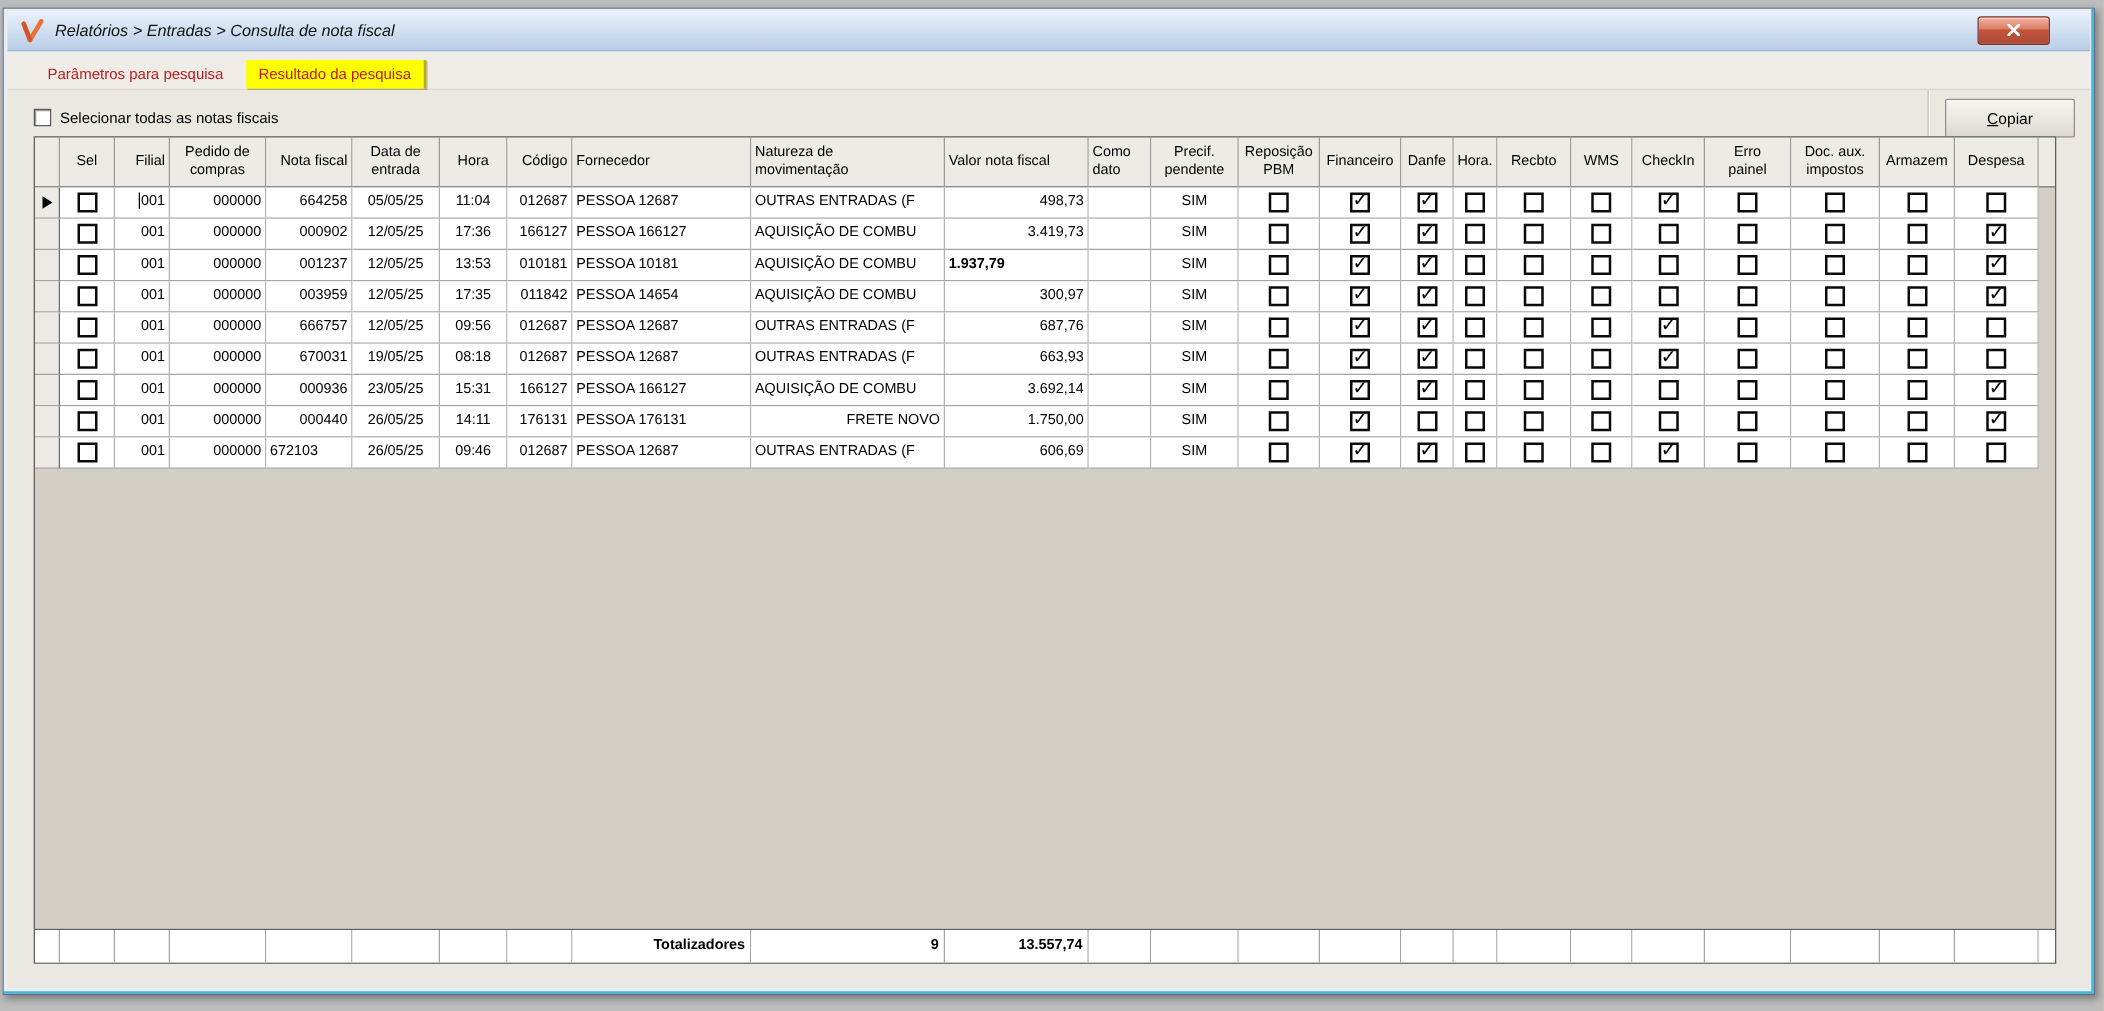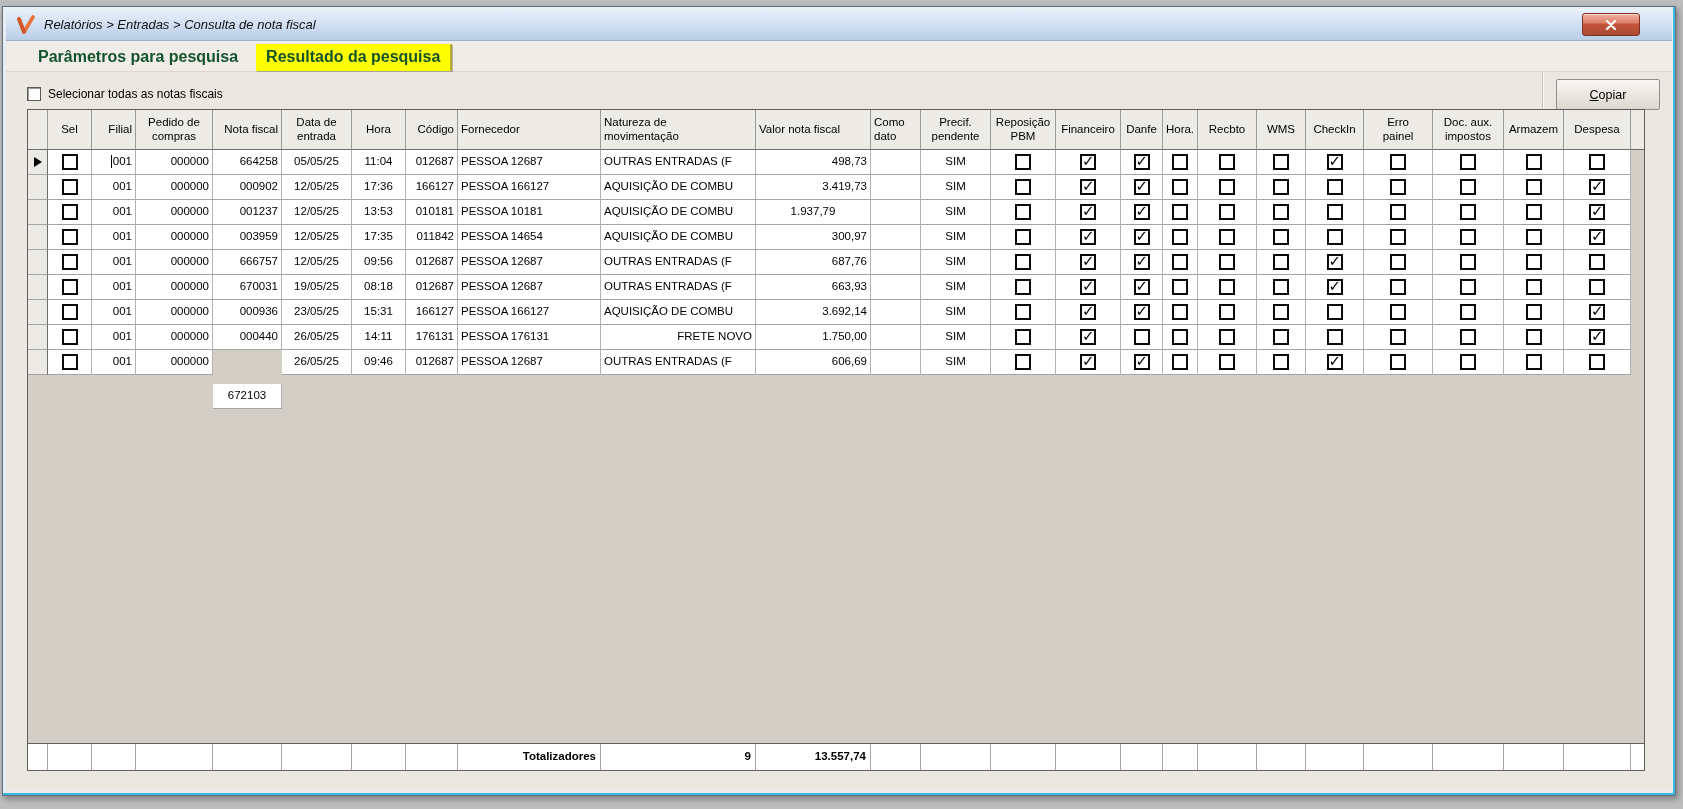--- a/index.html
+++ b/index.html
@@ -18,21 +18,21 @@
   .title-text { font-size:13px; color:#111; }
   .closebtn { position:absolute; right:32px; top:4px; width:58px; height:23px;
     border:1px solid #7e3022; border-radius:3px;
     background:linear-gradient(#f2b3a3 0%, #dd8068 42%, #c3553b 48%, #ad4a33 100%);
     display:flex; align-items:center; justify-content:center; cursor:default;
     box-shadow: inset 0 1px 0 rgba(255,255,255,.5); }
 
   
   .tabstrip { position:absolute; left:3px; top:35px; right:3px; height:30px; background:#f0ede8;
     display:flex; align-items:flex-end; padding-left:22px; border-bottom:1px solid #dcd8d0; }
-  .tab { font-size:16px; color:#14532d; padding:4px 10px 5px 10px; cursor:default; white-space:nowrap;font-weight:bold; }
+  .tab { font-size:12px; color:#b91c1c; padding:4px 10px 5px 10px; cursor:default; white-space:nowrap; }
   .tab.active { background:var(--c-tab_highlight,#ffff00); border-right:2px solid #b5ac2e;
     box-shadow:1px 1px 0 rgba(0,0,0,.25); margin-left:8px; }
 
   
   .page { position:absolute; left:3px; top:65px; right:3px; bottom:4px; background:#ebe8e1; }
 
   .selectall { position:absolute; left:21px; top:15px; display:flex; align-items:center; font-size:12px; color:#000; }
   .cb3d { width:14px; height:14px; background:#fff; border:1px solid #5a5a5a;
     box-shadow: inset 1px 1px 0 #9a9a9a; margin-right:7px; }
 
@@ -253,21 +253,21 @@
               <span class="gridcb"></span>
             </div>
             <div class="gc" style="width: 44px; text-align: right;">001</div>
             <div class="gc" style="width: 77px; text-align: right;">000000</div>
             <div class="gc" style="width: 69px; text-align: right;">001237</div>
             <div class="gc" style="width: 70px; text-align: center;">12/05/25</div>
             <div class="gc" style="width: 54px; text-align: center;">13:53</div>
             <div class="gc" style="width: 52px; text-align: right;">010181</div>
             <div class="gc" style="width: 143px; text-align: left;">PESSOA 10181</div>
             <div class="gc" style="width: 155px; text-align: left;">AQUISIÇÃO DE COMBU</div>
-            <div class="gc" style="width: 115px; text-align: center;">1.937,79</div>
+            <div class="gc" style="width: 115px; text-align: left; font-weight: bold;">1.937,79</div>
             <div class="gc" style="width: 50px; text-align: center;"></div>
             <div class="gc" style="width: 70px; text-align: center;">SIM</div>
             <div class="gc ckcell" style="width: 65px;">
               <span class="gridcb"></span>
             </div>
             <div class="gc ckcell" style="width: 65px;">
               <span class="gridcb on"></span>
             </div>
             <div class="gc ckcell" style="width: 42px;">
               <span class="gridcb on"></span>
@@ -547,21 +547,21 @@
               <span class="gridcb on"></span>
             </div>
           </div>
           <div class="gr">
             <div class="gc ind" style="width: 20px;"></div>
             <div class="gc ckcell" style="width: 44px;">
               <span class="gridcb"></span>
             </div>
             <div class="gc" style="width: 44px; text-align: right;">001</div>
             <div class="gc" style="width: 77px; text-align: right;">000000</div>
-            <div class="gc" style="width: 69px; text-align: center; margin-top: 34px;">672103</div>
+            <div class="gc" style="width: 69px; text-align: left;">672103</div>
             <div class="gc" style="width: 70px; text-align: center;">26/05/25</div>
             <div class="gc" style="width: 54px; text-align: center;">09:46</div>
             <div class="gc" style="width: 52px; text-align: right;">012687</div>
             <div class="gc" style="width: 143px; text-align: left;">PESSOA 12687</div>
             <div class="gc" style="width: 155px; text-align: left;">OUTRAS ENTRADAS (F</div>
             <div class="gc" style="width: 115px; text-align: right;">606,69</div>
             <div class="gc" style="width: 50px; text-align: center;"></div>
             <div class="gc" style="width: 70px; text-align: center;">SIM</div>
             <div class="gc ckcell" style="width: 65px;">
               <span class="gridcb"></span>

